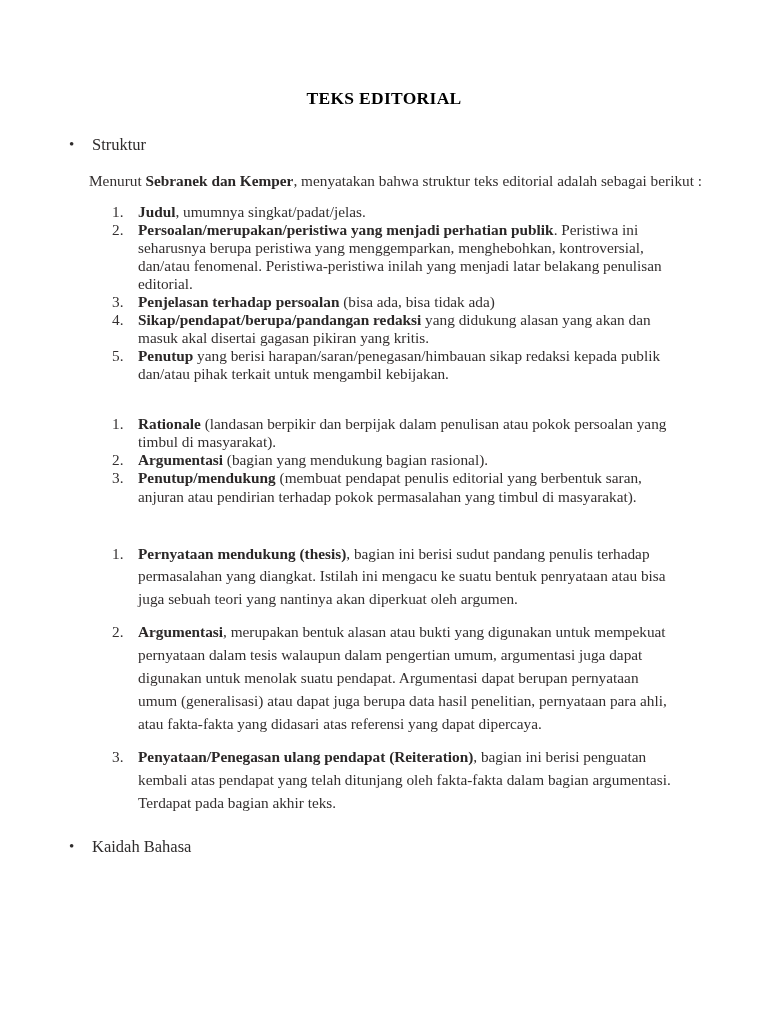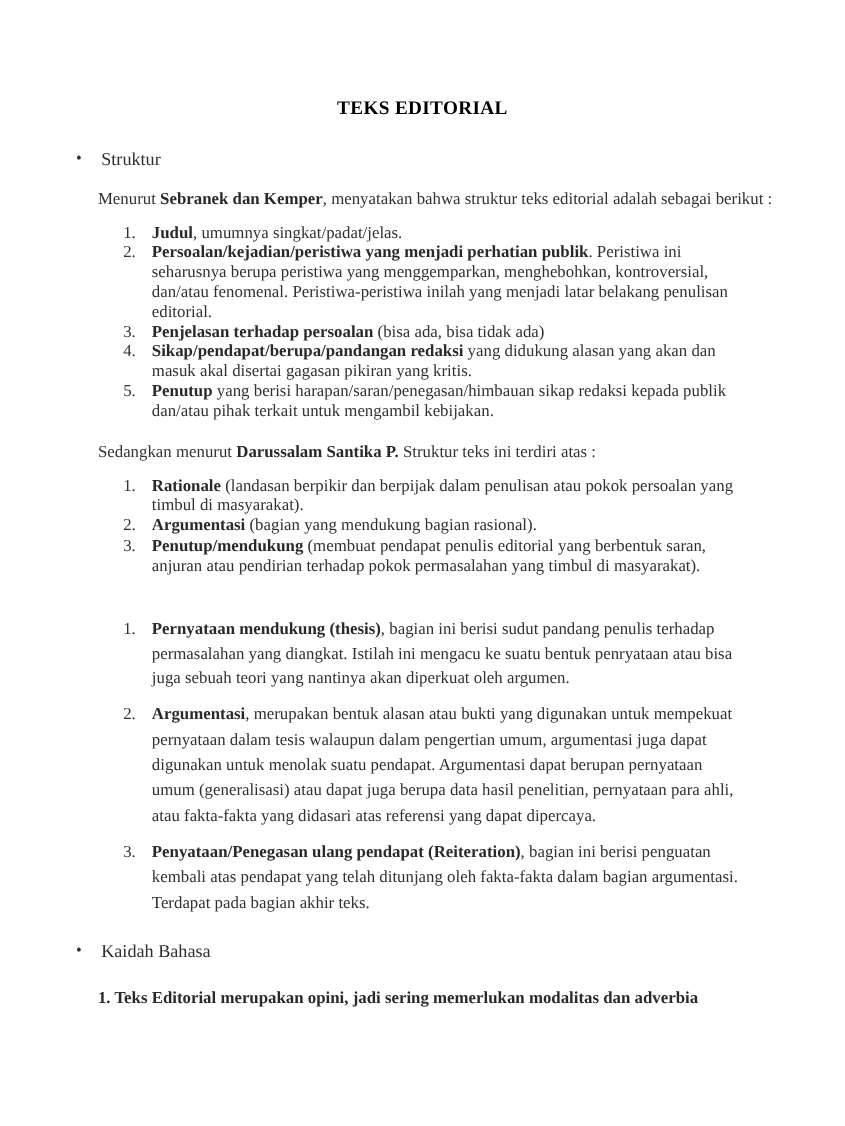--- a/index.html
+++ b/index.html
@@ -117,29 +117,28 @@
   </div>
 
   <div class="sp-b"></div>
 
   <p class="para"><span>Menurut </span><b>Sebranek dan Kemper</b><span>, menyatakan bahwa struktur teks editorial adalah sebagai berikut :</span></p>
 
   <div class="sp-c"></div>
 
   <ol class="numlist tight">
     <li><span class="num">1.</span><b>Judul</b><span>, umumnya singkat/padat/jelas.</span></li>
-    <li><span class="num">2.</span><b>Persoalan/kejadian/peristiwa yang menjadi perhatian publik</b><span>. Peristiwa ini seharusnya berupa peristiwa yang menggemparkan, menghebohkan, kontroversial, dan/atau fenomenal. Peristiwa-peristiwa inilah yang menjadi latar belakang penulisan editorial.</span></li>
+    <li><span class="num">2.</span><b>Persoalan/merupakan/peristiwa yang menjadi perhatian publik</b><span>. Peristiwa ini seharusnya berupa peristiwa yang menggemparkan, menghebohkan, kontroversial, dan/atau fenomenal. Peristiwa-peristiwa inilah yang menjadi latar belakang penulisan editorial.</span></li>
     <li><span class="num">3.</span><b>Penjelasan terhadap persoalan</b><span> (bisa ada, bisa tidak ada)</span></li>
     <li><span class="num">4.</span><b>Sikap/pendapat/berupa/pandangan redaksi</b><span> yang didukung alasan yang akan dan masuk akal disertai gagasan pikiran yang kritis.</span></li>
     <li><span class="num">5.</span><b>Penutup</b><span> yang berisi harapan/saran/penegasan/himbauan sikap redaksi kepada publik dan/atau pihak terkait untuk mengambil kebijakan.</span></li>
   </ol>
 
   <div class="sp-d"></div>
 
-  <p class="para"><span>Sedangkan menurut </span><b>Darussalam Santika P.</b><span> Struktur teks ini terdiri atas :</span></p>
 
   <div class="sp-c"></div>
 
   <ol class="numlist tight">
     <li><span class="num">1.</span><b>Rationale</b><span> (landasan berpikir dan berpijak dalam penulisan atau pokok persoalan yang timbul di masyarakat).</span></li>
     <li><span class="num">2.</span><b>Argumentasi</b><span> (bagian yang mendukung bagian rasional).</span></li>
     <li><span class="num">3.</span><b>Penutup/mendukung</b><span> (membuat pendapat penulis editorial yang berbentuk saran, anjuran atau pendirian terhadap pokok permasalahan yang timbul di masyarakat).</span></li>
   </ol>
 
   <div class="sp-e"></div>
@@ -155,18 +154,17 @@
 
   <div class="sp-g"></div>
 
   <div class="section-head">
     <span class="bullet">•</span>
     <span>Kaidah Bahasa</span>
   </div>
 
   <div class="sp-h"></div>
 
-  <p class="para"><b>1. Teks Editorial merupakan opini, jadi sering memerlukan modalitas dan adverbia</b></p>
 
   <div class="sp-i"></div>
 
 
 </div>
 
 </body></html>

